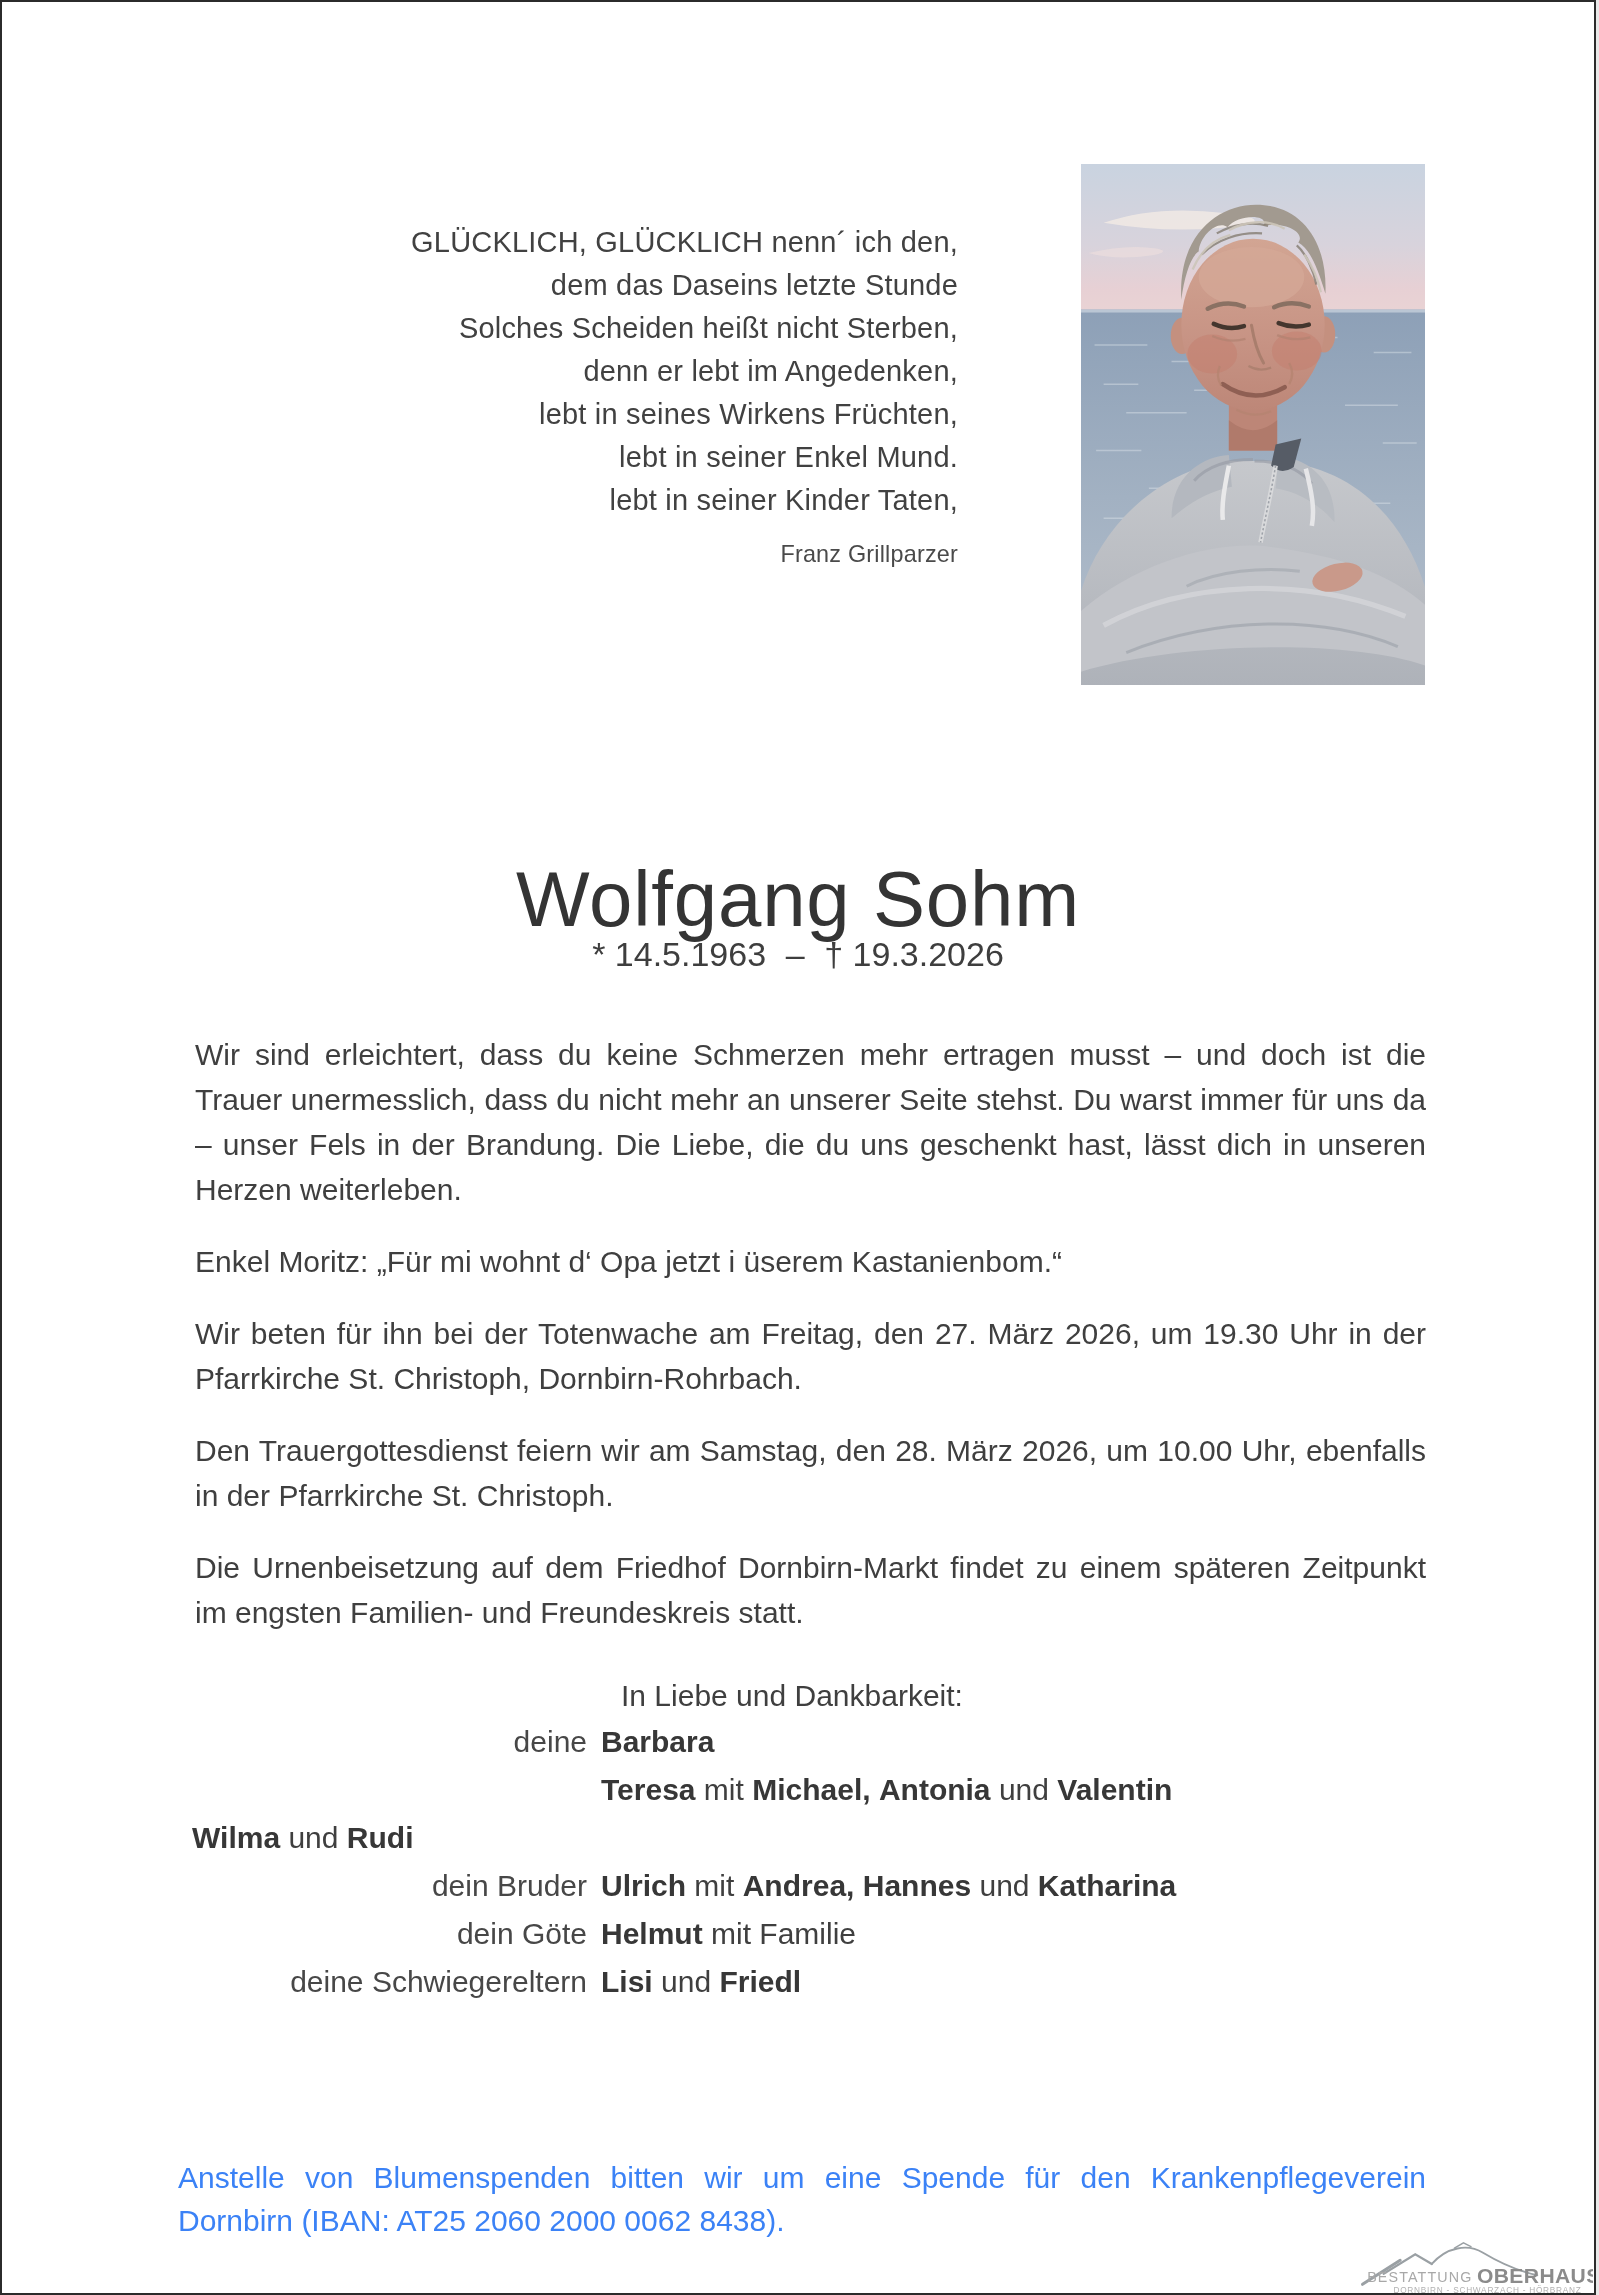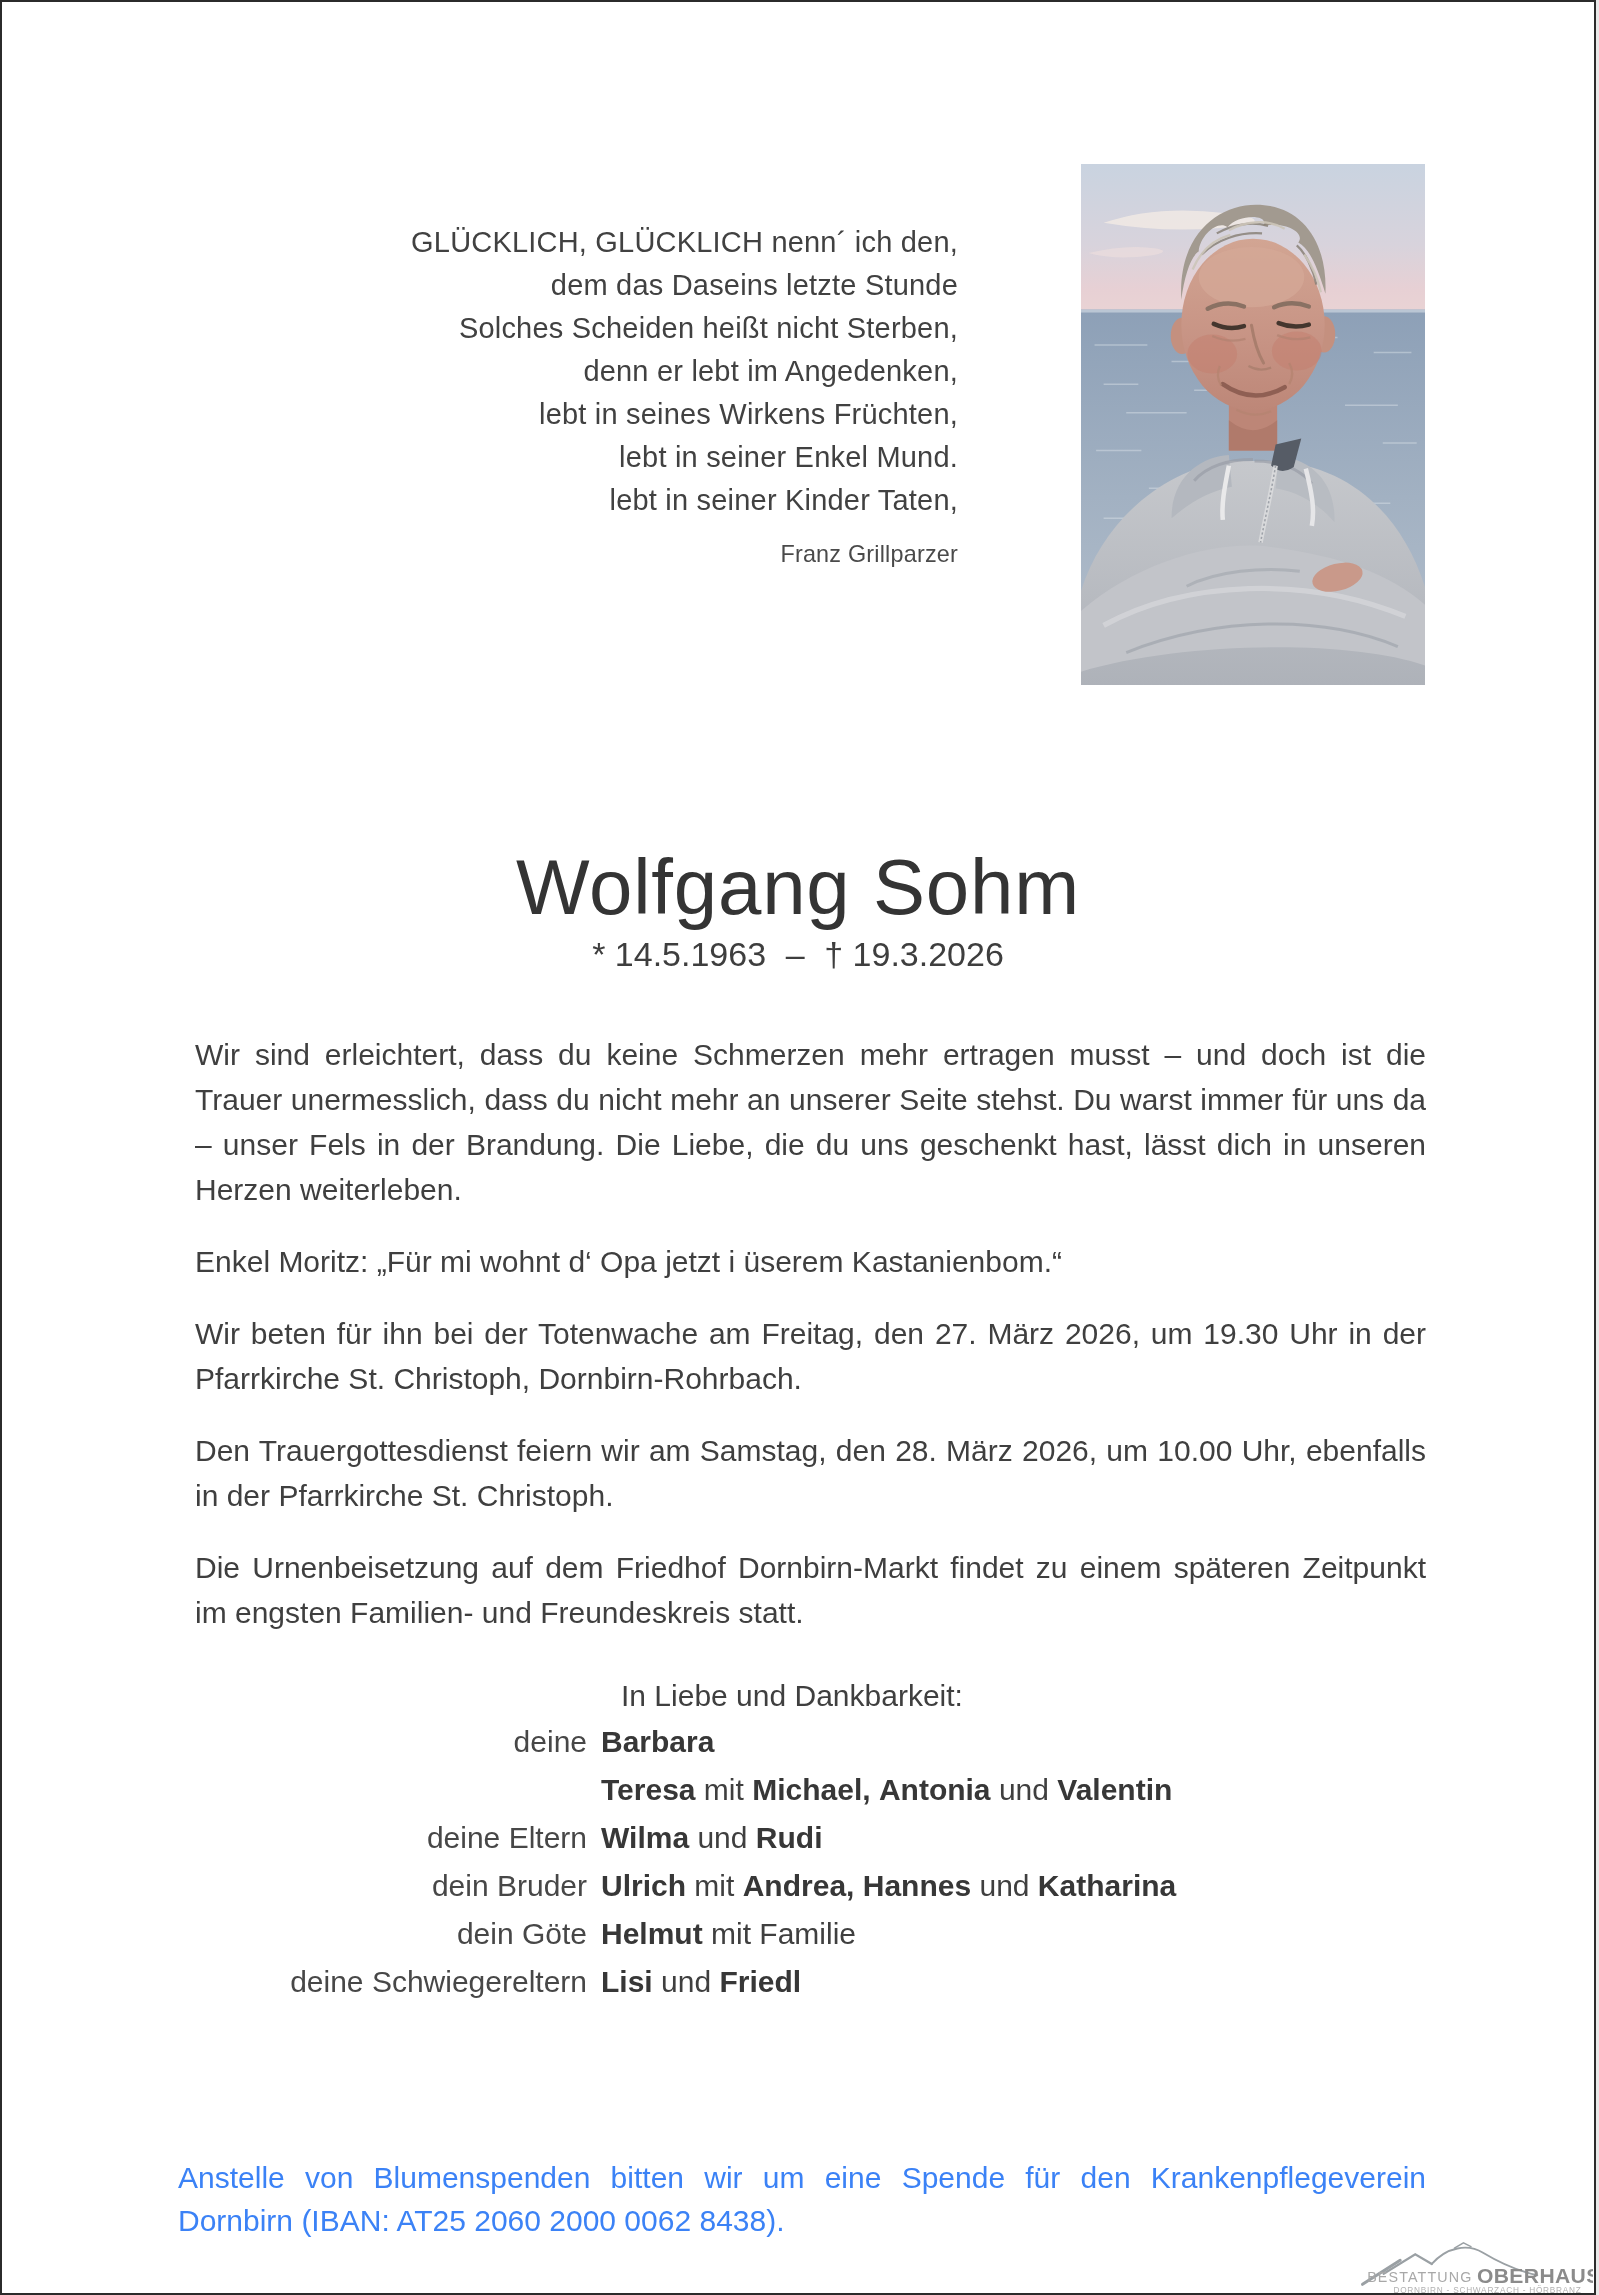--- a/index.html
+++ b/index.html
@@ -25,21 +25,21 @@
   }
   
   .photo {
     position:absolute; left:1079px; top:162px; width:344px; height:521px;
     margin:0; padding:0;
   }
   .photo svg { display:block; width:100%; height:100%; }
   
   .name {
     position:absolute; left:0; right:0; top:843px;
-    margin:0; text-align:center;
+    margin:12px; text-align:center;
     font-size:78px; line-height:84px; font-weight:400;
     color:#343434; letter-spacing:0.8px;
   }
   .dates {
     position:absolute; left:0; right:0; top:933px;
     text-align:center; font-size:34px; line-height:38px; color:#3e3e3e;
   }
   .dates .sep { display:inline-block; margin:0 19.6px; }
   
   .content {
@@ -208,21 +208,20 @@
       <div class="closing-rows" id="closing-rows">
           <div class="closing-row">
             <div class="closing-label">deine</div>
             <div class="closing-names"><span class="seg-medium">Barbara</span></div>
           </div>
           <div class="closing-row">
             <div class="closing-label"></div>
             <div class="closing-names"><span class="seg-medium">Teresa</span><span class="seg-light"> mit </span><span class="seg-medium">Michael,</span><span class="seg-light"> </span><span class="seg-medium">Antonia</span><span class="seg-light"> und </span><span class="seg-medium">Valentin</span></div>
           </div>
           <div class="closing-row">
-            <div class="closing-label">deine Eltern</div>
             <div class="closing-names"><span class="seg-medium">Wilma</span><span class="seg-light"> und </span><span class="seg-medium">Rudi</span></div>
           </div>
           <div class="closing-row">
             <div class="closing-label">dein Bruder</div>
             <div class="closing-names"><span class="seg-medium">Ulrich</span><span class="seg-light"> mit </span><span class="seg-medium">Andrea,</span><span class="seg-light"> </span><span class="seg-medium">Hannes</span><span class="seg-light"> und </span><span class="seg-medium">Katharina</span></div>
           </div>
           <div class="closing-row">
             <div class="closing-label">dein Göte</div>
             <div class="closing-names"><span class="seg-medium">Helmut</span><span class="seg-light"> mit Familie</span></div>
           </div>

